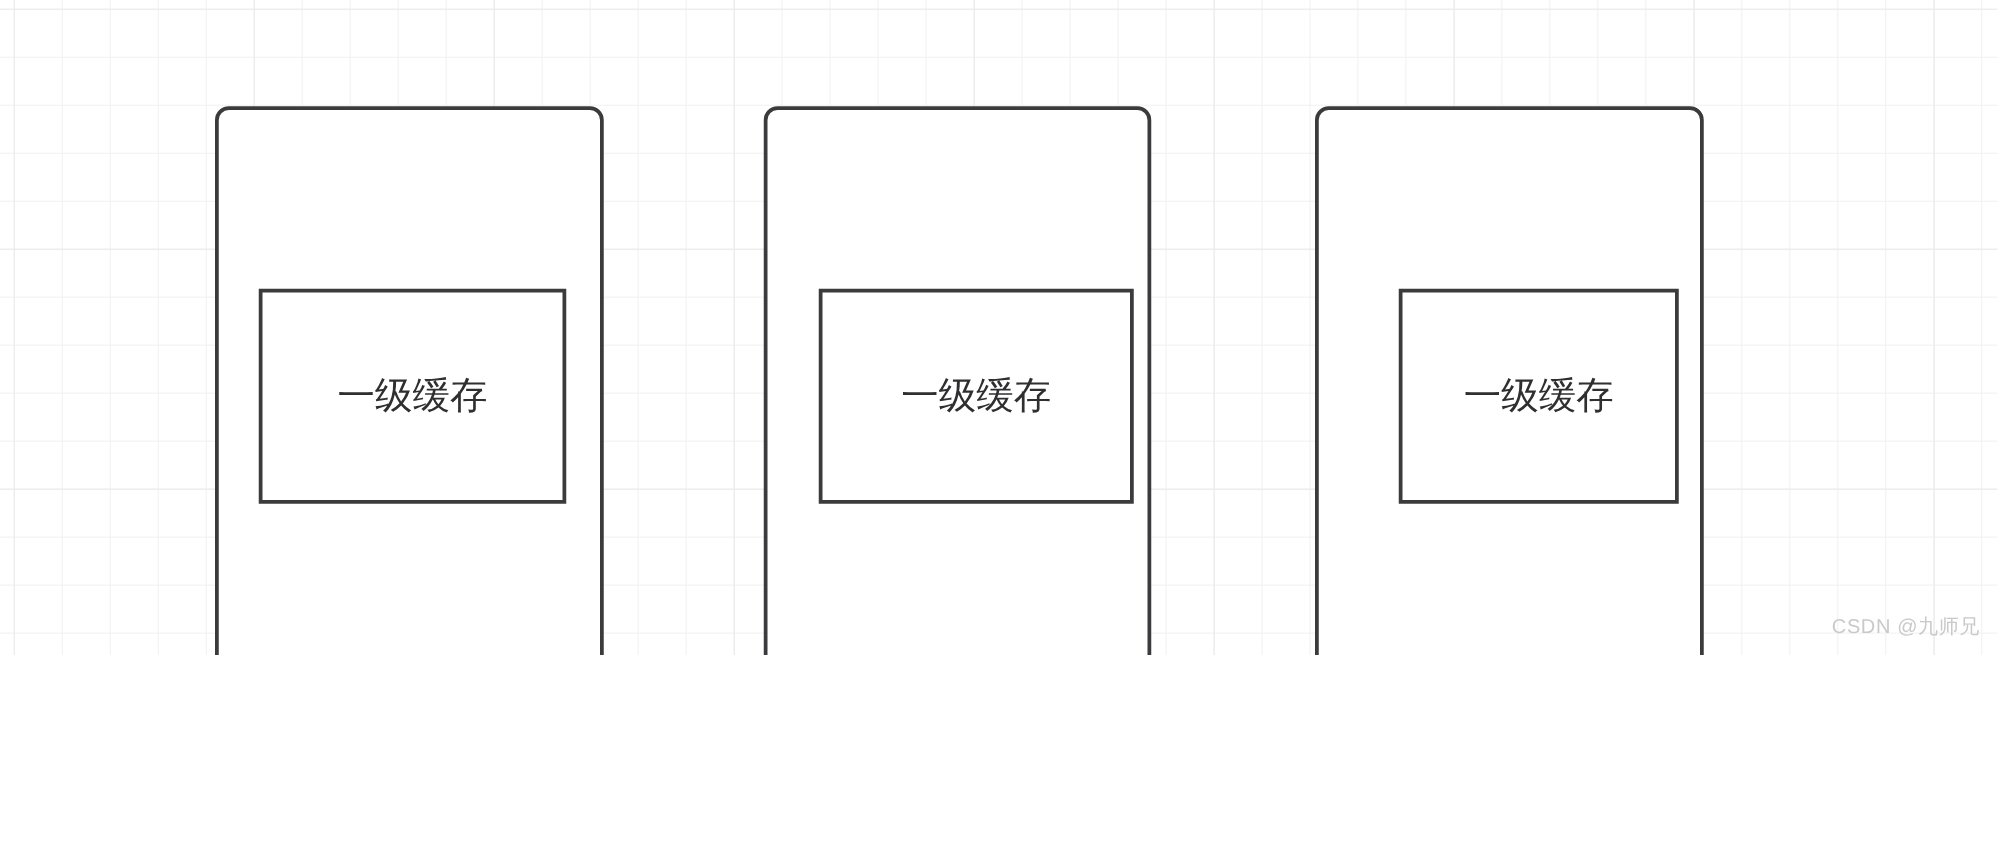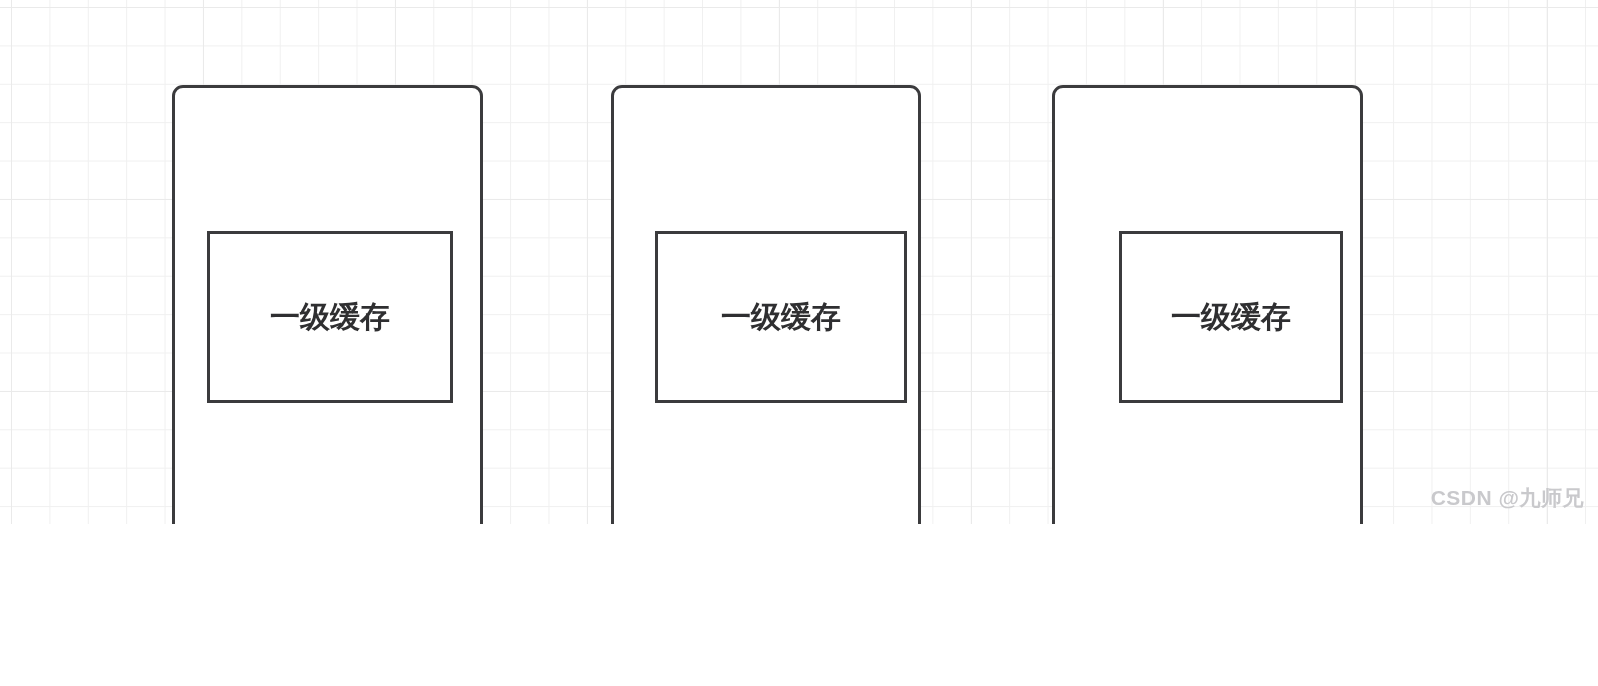--- a/index.html
+++ b/index.html
@@ -12,21 +12,20 @@
     width: 1598px;
     height: 524px;
     background-color: #ffffff;
     background-image:
       linear-gradient(to right, #f0f0f0 1px, transparent 1px),
       linear-gradient(to bottom, #f0f0f0 1px, transparent 1px);
     background-size: 38.4px 38.4px;
     background-position: 11px 7px;
     overflow: hidden;
     font-family: "Liberation Sans", "DejaVu Sans", sans-serif;
-    font-weight: bold;
   }
   
   #grid-major {
     position: absolute;
     inset: 0;
     background-image:
       linear-gradient(to right, #eaeaea 1px, transparent 1px),
       linear-gradient(to bottom, #eaeaea 1px, transparent 1px);
     background-size: 192px 192px;
     background-position: 11px 7px;
@@ -65,21 +64,21 @@
     font-size: 30px;
     line-height: 1;
     color: #2f2f31;
     font-family: "Liberation Sans", "DejaVu Sans", sans-serif;
     white-space: nowrap;
   }
   #watermark {
     position: absolute;
     right: 14px;
     bottom: 12px;
-    font-size: 21px;
+    font-size: 16px;
     color: #c9c9cc;
     font-family: "Liberation Sans", "DejaVu Sans", sans-serif;
     white-space: nowrap;
     letter-spacing: 0.5px;
   }
 </style>
 </head>
 <body>
 
 <div id="canvas">

